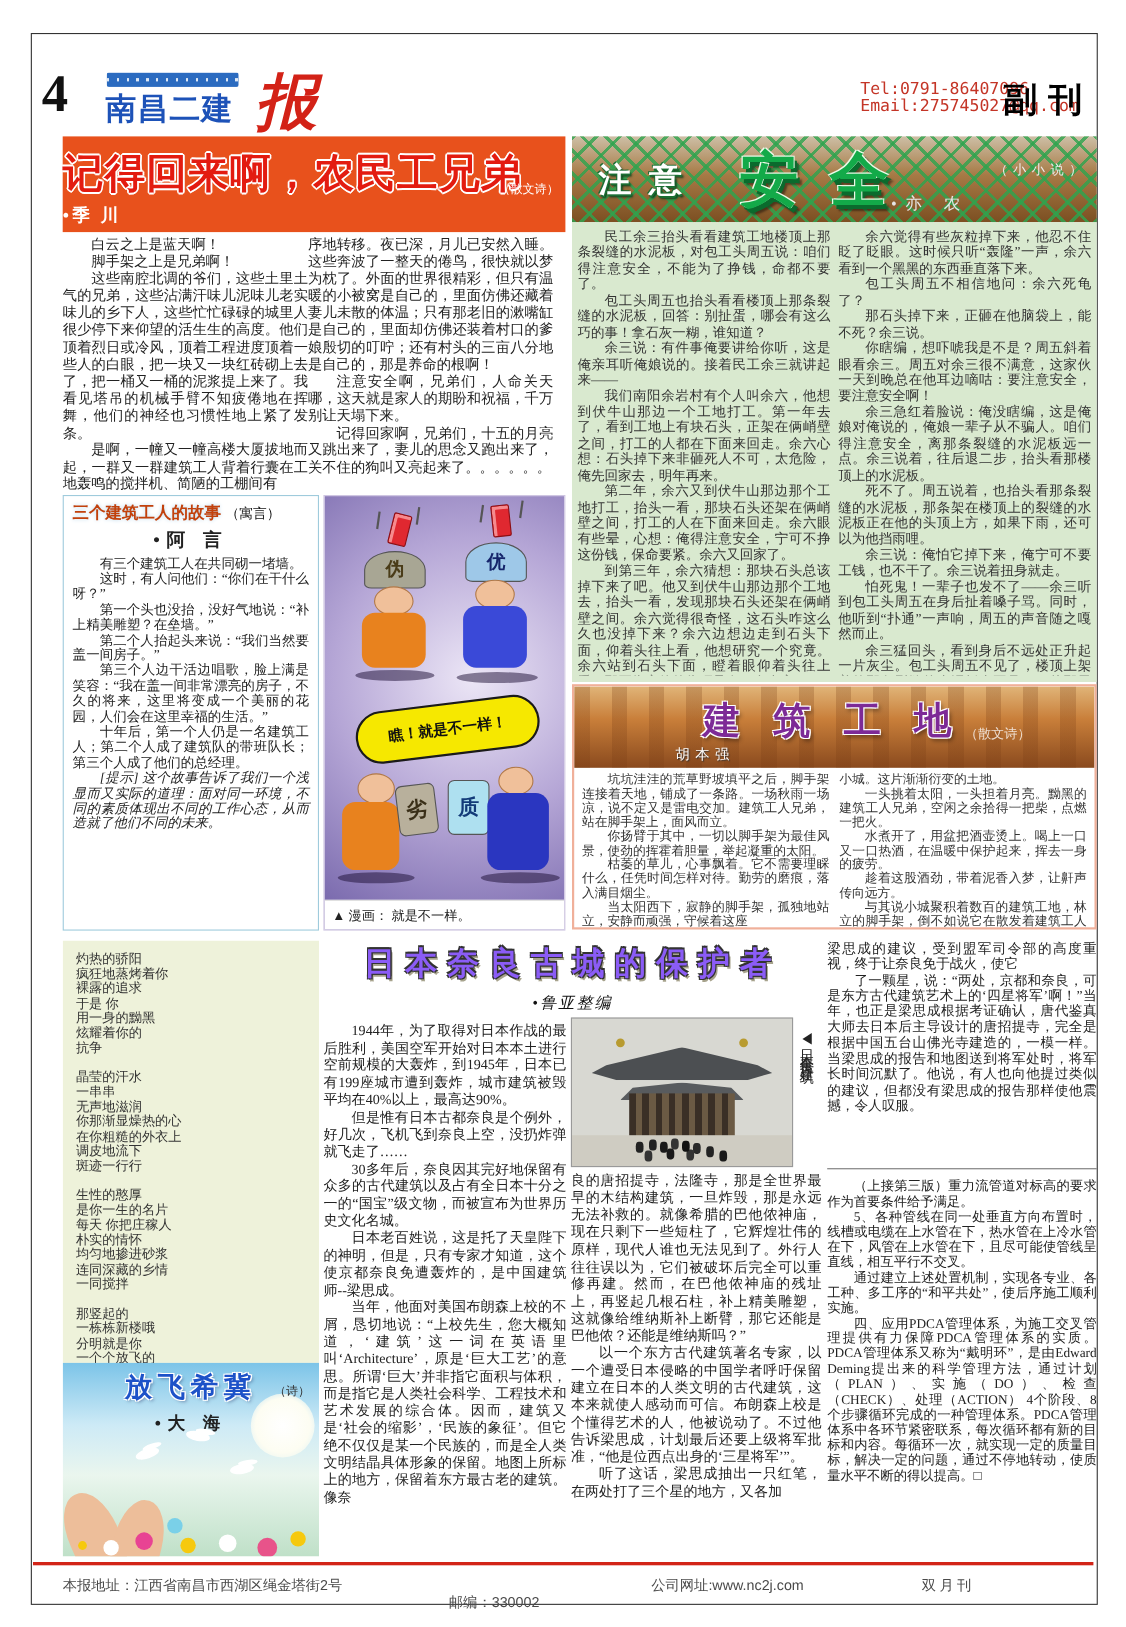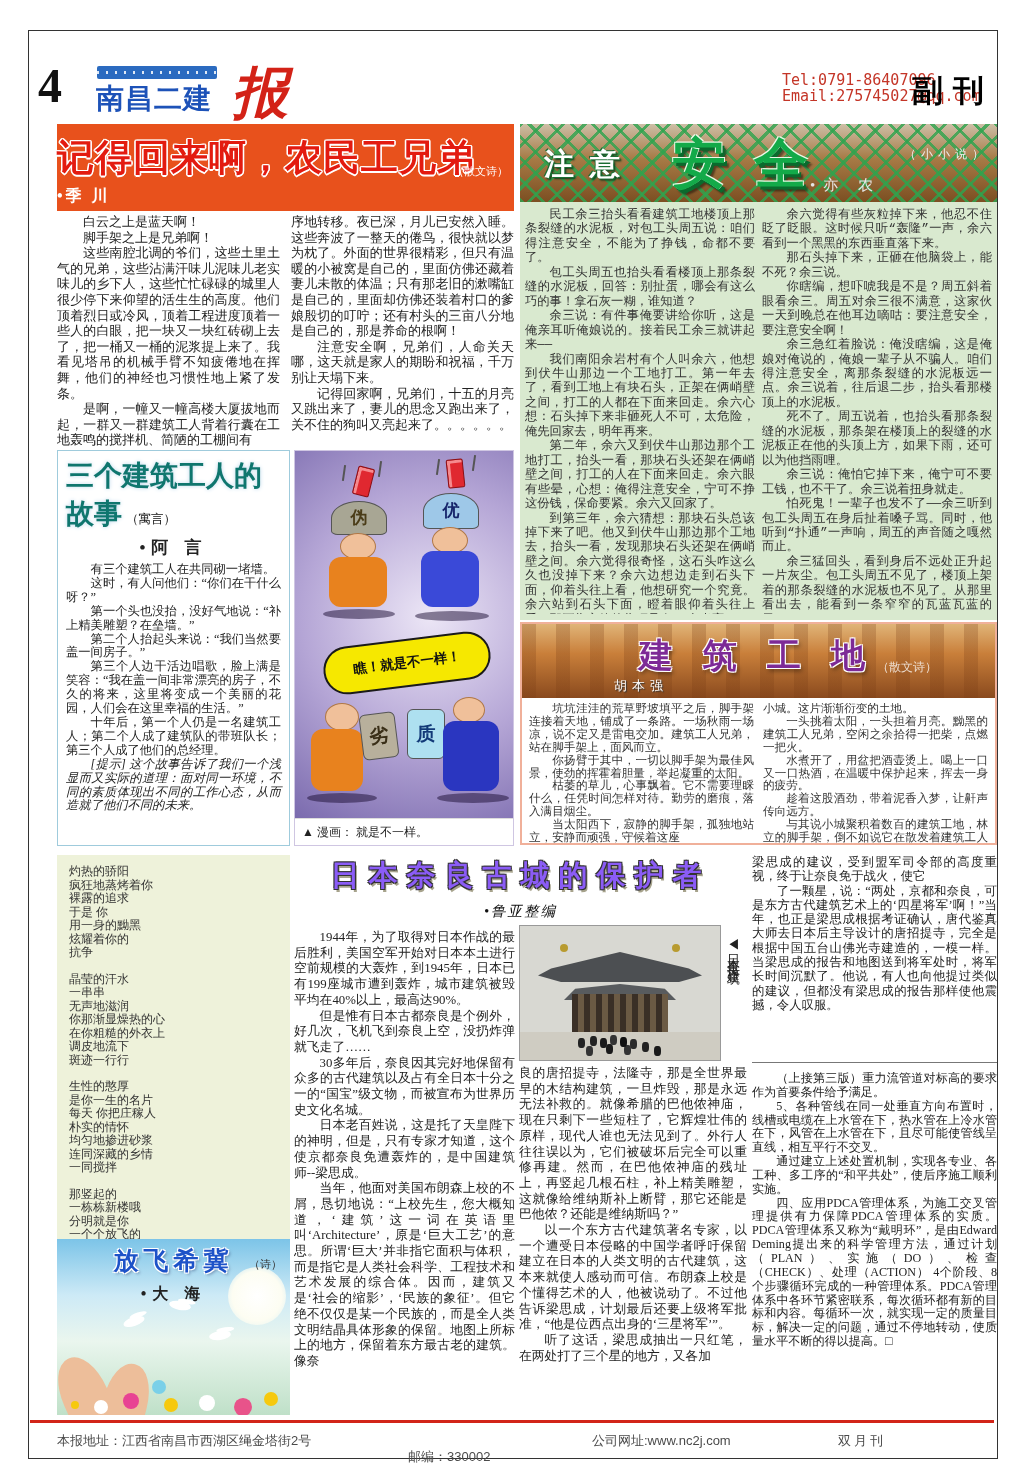--- a/index.html
+++ b/index.html
@@ -22,44 +22,44 @@
   #mast-bao{left:232px;top:56px;font-size:56px;font-weight:bold;font-style:italic;color:#d32217;}
   #contact{left:782px;top:72px;font-size:15px;line-height:16px;color:#c43527;font-family:"DejaVu Sans Mono",monospace;}
   #edition{left:912px;top:70px;font-size:31px;font-weight:bold;color:#000;letter-spacing:10px;font-family:"Liberation Sans",sans-serif;}
 
   
   #huilai-banner{left:57px;top:124px;width:457px;height:87px;background:#e8511c;}
   #huilai-title{margin-top:9px;font-size:37px;font-weight:bold;color:#e31b10;letter-spacing:1px;
      text-shadow:1.5px 0 #fff,-1.5px 0 #fff,0 1.5px #fff,0 -1.5px #fff,1px 1px #fff,-1px -1px #fff,1px -1px #fff,-1px 1px #fff;}
   #huilai-genre{position:absolute;right:6px;top:40px;color:#fff;font-size:11px;}
   #huilai-author{color:#fff;font-size:16px;font-weight:bold;margin-top:3px;letter-spacing:3px;}
-  #huilai-body{left:57px;top:214px;width:457px;height:234px;gap:11px;font-size:13px;line-height:15.6px;}
+  #huilai-body{left:57px;top:214px;width:457px;height:234px;font-size:13px;line-height:15.6px;}
   #huilai-body .col{width:223px;}
 
   
   #anquan-banner{left:520px;top:124px;width:477px;height:78px;overflow:hidden;
      background:
        repeating-linear-gradient(45deg,rgba(46,164,78,.8) 0 3px,transparent 3px 15px),
        repeating-linear-gradient(-45deg,rgba(46,164,78,.8) 0 3px,transparent 3px 15px),
        linear-gradient(180deg,#cdbfa6 0%,#a67a45 45%,#7c4f22 100%);}
   #anquan-zhuyi{position:absolute;left:24px;top:20px;font-size:30px;font-weight:bold;color:#fff;letter-spacing:16px;
      font-family:"Liberation Sans",sans-serif;text-shadow:1px 1px 0 #1b6e33,-1px -1px 0 #1b6e33,2px 2px 2px #0c3a1b;}
   #anquan-anquan{position:absolute;left:152px;top:4px;font-size:54px;font-weight:bold;color:#13aa49;letter-spacing:28px;
      font-family:"Liberation Sans",sans-serif;
      text-shadow:-1px -1px 0 #eafae8,1px -1px 0 #eafae8,3px 3px 0 #0a6b2d,5px 5px 2px rgba(0,0,0,.45);}
   #anquan-genre{position:absolute;right:8px;top:22px;color:#eee;font-size:12px;letter-spacing:5px;}
   #anquan-author{position:absolute;right:116px;top:52px;color:#e6e6e6;font-size:15px;letter-spacing:8px;}
   #anquan-body{left:520px;top:202px;width:477px;height:418px;background:#d9e9cf;padding:6px 5px;box-sizing:border-box;gap:7px;
-     font-size:12.3px;line-height:14.45px;color:#333;font-family:Liberation Mono, monospace;}
+     font-size:12.3px;line-height:14.45px;color:#333;}
   #anquan-body .col{width:230px;}
 
   
   #sangong{left:57px;top:450px;width:233px;height:396px;border:1px solid #9fcbdc;box-sizing:border-box;padding:6px 8px;overflow:hidden;}
   #sangong-titleline{text-align:left;}
-  #sangong-title{font-size:28px;font-weight:bold;color:#0f766e;text-shadow:0 0 4px #b9d6ea;}
+  #sangong-title{font-size:15px;font-weight:bold;color:#c2410c;text-shadow:0 0 4px #b9d6ea;}
   #sangong-genre{font-size:12.5px;color:#111;}
   #sangong-author{text-align:center;font-size:17px;font-weight:bold;margin:3px 0 4px 0;letter-spacing:6px;}
   #sangong-text{font-size:12.3px;line-height:13.9px;text-align:justify;}
   #sangong-text p{text-indent:2em;}
   #sangong-text p:last-child{font-style:italic;}
 
   
   #cartoon{left:294px;top:450px;width:220px;height:396px;overflow:hidden;border:1px solid #cfc6e2;box-sizing:border-box;
      background:radial-gradient(circle at 62% 42%,#ece6f6 0%,#b5a6d6 48%,#6f5fa6 100%);}
   .brick{position:absolute;width:15px;height:27px;background:#e02830;border:1px solid #8a0f14;border-radius:2px;box-shadow:inset 3px 3px 0 #f58a8e;}
@@ -186,20 +186,21 @@
     <div class="col">
         <p>民工余三抬头看看建筑工地楼顶上那条裂缝的水泥板，对包工头周五说：咱们得注意安全，不能为了挣钱，命都不要了。</p>
         <p>包工头周五也抬头看看楼顶上那条裂缝的水泥板，回答：别扯蛋，哪会有这么巧的事！拿石灰一糊，谁知道？</p>
         <p>余三说：有件事俺要讲给你听，这是俺亲耳听俺娘说的。接着民工余三就讲起来——</p>
         <p>我们南阳余岩村有个人叫余六，他想到伏牛山那边一个工地打工。第一年去了，看到工地上有块石头，正架在俩峭壁之间，打工的人都在下面来回走。余六心想：石头掉下来非砸死人不可，太危险，俺先回家去，明年再来。</p>
         <p>第二年，余六又到伏牛山那边那个工地打工，抬头一看，那块石头还架在俩峭壁之间，打工的人在下面来回走。余六眼有些晕，心想：俺得注意安全，宁可不挣这份钱，保命要紧。余六又回家了。</p>
         <p>到第三年，余六猜想：那块石头总该掉下来了吧。他又到伏牛山那边那个工地去，抬头一看，发现那块石头还架在俩峭壁之间。余六觉得很奇怪，这石头咋这么久也没掉下来？余六边想边走到石头下面，仰着头往上看，他想研究一个究竟。余六站到石头下面，瞪着眼仰着头往上看，那石头离他的头顶足有20多米高。</p>
       </div>
     <div class="col">
         <p>余六觉得有些灰粒掉下来，他忍不住眨了眨眼。这时候只听“轰隆”一声，余六看到一个黑黑的东西垂直落下来。</p>
+        <p>包工头周五不相信地问：余六死龟了？</p>
         <p>那石头掉下来，正砸在他脑袋上，能不死？余三说。</p>
         <p>你瞎编，想吓唬我是不是？周五斜着眼看余三。周五对余三很不满意，这家伙一天到晚总在他耳边嘀咕：要注意安全，要注意安全啊！</p>
         <p>余三急红着脸说：俺没瞎编，这是俺娘对俺说的，俺娘一辈子从不骗人。咱们得注意安全，离那条裂缝的水泥板远一点。余三说着，往后退二步，抬头看那楼顶上的水泥板。</p>
         <p>死不了。周五说着，也抬头看那条裂缝的水泥板，那条架在楼顶上的裂缝的水泥板正在他的头顶上方，如果下雨，还可以为他挡雨哩。</p>
         <p>余三说：俺怕它掉下来，俺宁可不要工钱，也不干了。余三说着扭身就走。</p>
         <p>怕死鬼！一辈子也发不了——余三听到包工头周五在身后扯着嗓子骂。同时，他听到“扑通”一声响，周五的声音随之嘎然而止。</p>
         <p>余三猛回头，看到身后不远处正升起一片灰尘。包工头周五不见了，楼顶上架着的那条裂缝的水泥板也不见了。从那里看出去，能看到一条窄窄的瓦蓝瓦蓝的天！</p>
       </div>
   </div>
 

